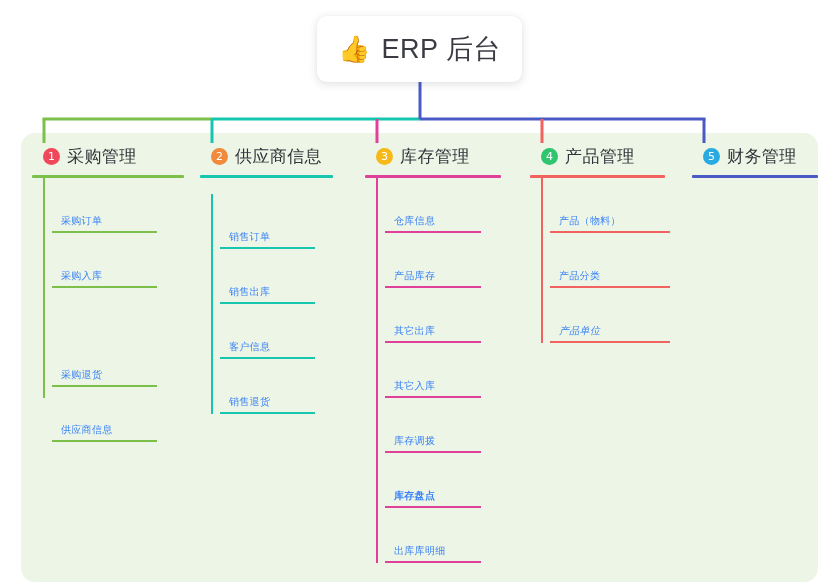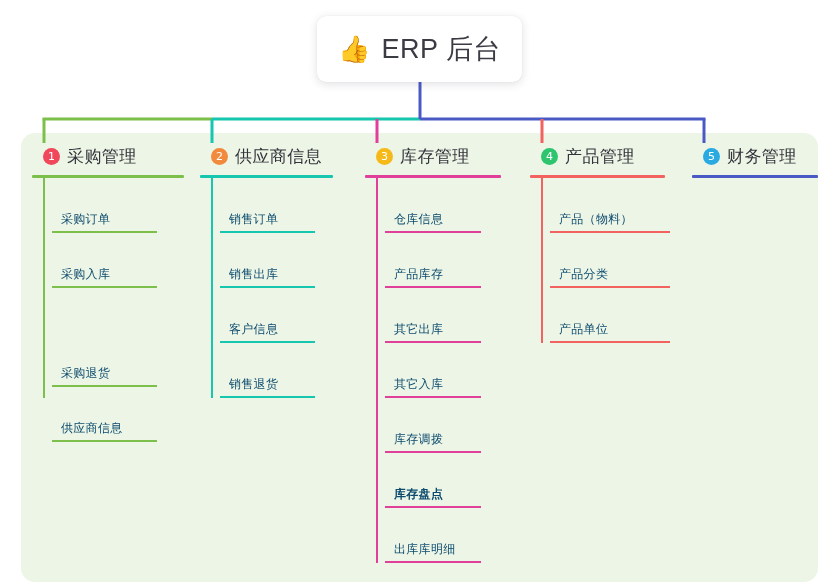--- a/index.html
+++ b/index.html
@@ -114,22 +114,22 @@
     width: 2px;
   }
   .leaf {
     position: relative;
     height: 55px;
     box-sizing: border-box;
     display: flex;
     align-items: flex-end;
   }
   .leaf-text {
-    font-size: 12px;
-    color: #0c4a6e;
+    font-size: 10px;
+    color: #3b82f6;
     letter-spacing: .3px;
     padding: 0 2px 5px 9px;
     white-space: nowrap;
   }
   .leaf-rule {
     position: absolute;
     left: 0;
     bottom: 0;
     height: 2px;
   }
@@ -198,21 +198,21 @@
         </div>
       </div>
       <div class="column" style="left: 200px; width: 133px;">
         <div class="col-head">
           <span class="badge" style="background: rgb(241, 138, 60);">2</span>
           <span class="col-title">供应商信息</span>
         </div>
         <div class="head-rule" style="background: rgb(23, 198, 174); width: 133px;"></div>
         <div class="leaves">
           <div class="trunk" style="background: rgb(23, 198, 174); height: 220px;"></div>
-          <div class="leaf" style="width: 95px;">
+          <div class="leaf" style="width: 95px; margin-top: 16px;">
             <span class="leaf-text">销售订单</span>
             <div class="leaf-rule" style="background: rgb(23, 198, 174); width: 95px;"></div>
           </div>
           <div class="leaf" style="width: 95px; text-align: right;">
             <span class="leaf-text">销售出库</span>
             <div class="leaf-rule" style="background: rgb(23, 198, 174); width: 95px;"></div>
           </div>
           <div class="leaf" style="width: 95px;">
             <span class="leaf-text">客户信息</span>
             <div class="leaf-rule" style="background: rgb(23, 198, 174); width: 95px;"></div>
@@ -270,21 +270,21 @@
         <div class="leaves">
           <div class="trunk" style="background: rgb(242, 99, 95); height: 165px;"></div>
           <div class="leaf" style="width: 120px;">
             <span class="leaf-text">产品（物料）</span>
             <div class="leaf-rule" style="background: rgb(242, 99, 95); width: 120px;"></div>
           </div>
           <div class="leaf" style="width: 120px;">
             <span class="leaf-text">产品分类</span>
             <div class="leaf-rule" style="background: rgb(242, 99, 95); width: 120px;"></div>
           </div>
-          <div class="leaf" style="width: 120px;">
+          <div class="leaf" style="width: 120px; font-style: italic;">
             <span class="leaf-text">产品单位</span>
             <div class="leaf-rule" style="background: rgb(242, 99, 95); width: 120px;"></div>
           </div>
         </div>
       </div>
       <div class="column" style="left: 692px; width: 126px;">
         <div class="col-head">
           <span class="badge" style="background: rgb(41, 171, 226);">5</span>
           <span class="col-title">财务管理</span>
         </div>

